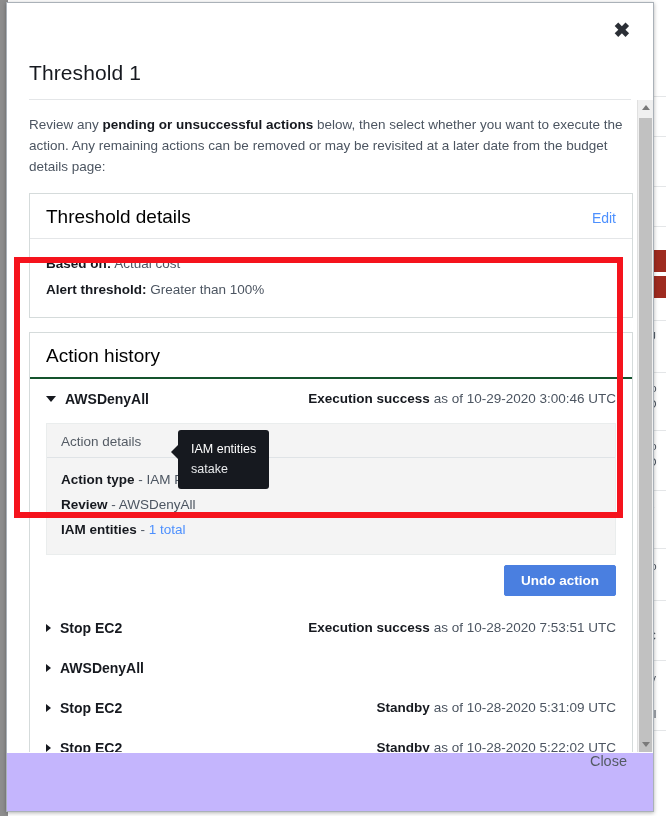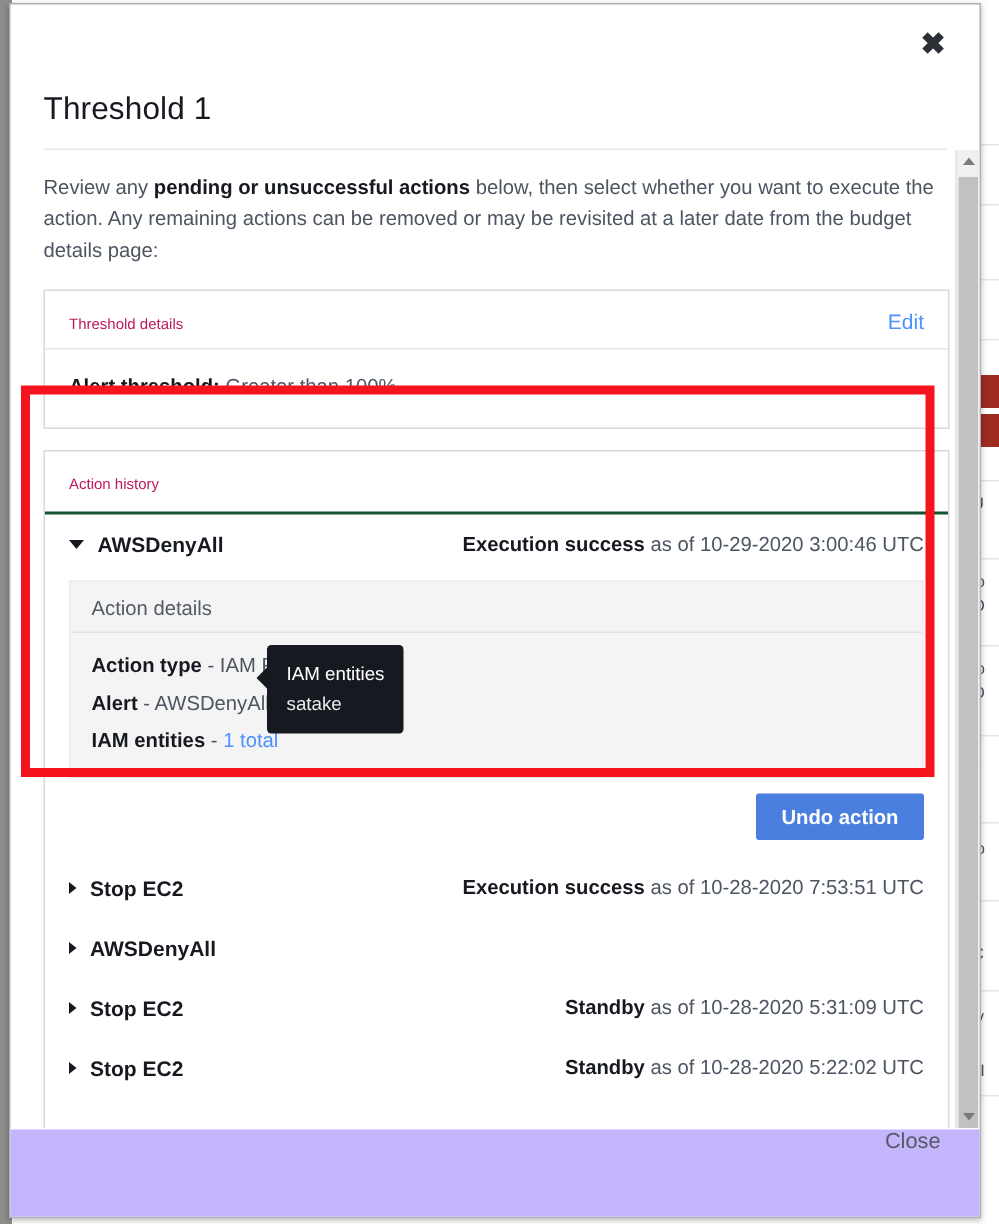--- a/index.html
+++ b/index.html
@@ -148,22 +148,22 @@
     margin-bottom: 14px;
   }
   .panel-head {
     display: flex;
     align-items: baseline;
     justify-content: space-between;
     padding: 12px 16px 10px 16px;
     border-bottom: 1px solid #e4e6e8;
   }
   .panel-title {
-    font-size: 10px;
-    color: #be185d;
+    font-size: 19px;
+    color: #000000;
     font-weight: 400;
   }
   .edit-link {
     font-size: 14px;
     color: #4d90fe;
     cursor: pointer;
   }
   .panel-body { padding: 12px 16px 14px 16px; }
 
   .kv {
@@ -403,20 +403,21 @@
       <div class="body-inner">
 
         <p class="intro"><span>Review any </span><b>pending or unsuccessful actions</b><span> below, then select whether you want to execute the action. Any remaining actions can be removed or may be revisited at a later date from the budget details page:</span></p>
 
         <div class="panel">
           <div class="panel-head">
             <span class="panel-title">Threshold details</span>
             <span class="edit-link">Edit</span>
           </div>
           <div class="panel-body">
+            <div class="kv"><b>Based on:</b> <span>Actual cost</span></div>
             <div class="kv"><b>Alert threshold:</b> <span>Greater than 100%</span></div>
           </div>
         </div>
 
         <div class="panel history-wrap">
           <div class="hist-head">
             <span class="panel-title">Action history</span>
           </div>
 
           <div class="hist-row">
@@ -424,21 +425,21 @@
               <i class="caret open"></i>
               <span>AWSDenyAll</span>
             </span>
             <span class="hist-right"><b>Execution success</b> <span>as of 10-29-2020 3:00:46 UTC</span></span>
           </div>
 
           <div class="detail-card">
             <div class="detail-head">Action details</div>
             <div class="detail-body">
               <div class="detail-line"><b>Action type</b><span> - </span><span>IAM Policy</span></div>
-              <div class="detail-line"><b>Alert</b><span> - </span><span>AWSDenyAll</span></div>
+              <div class="detail-line"><b>Review</b><span> - </span><span>AWSDenyAll</span></div>
               <div class="detail-line"><b>IAM entities</b><span> - </span><span class="detail-link">1 total</span></div>
             </div>
           </div>
 
           <div class="undo-bar">
             <button class="btn-primary">Undo action</button>
           </div>
 
           <div class="hist-row">
             <span class="hist-left">

